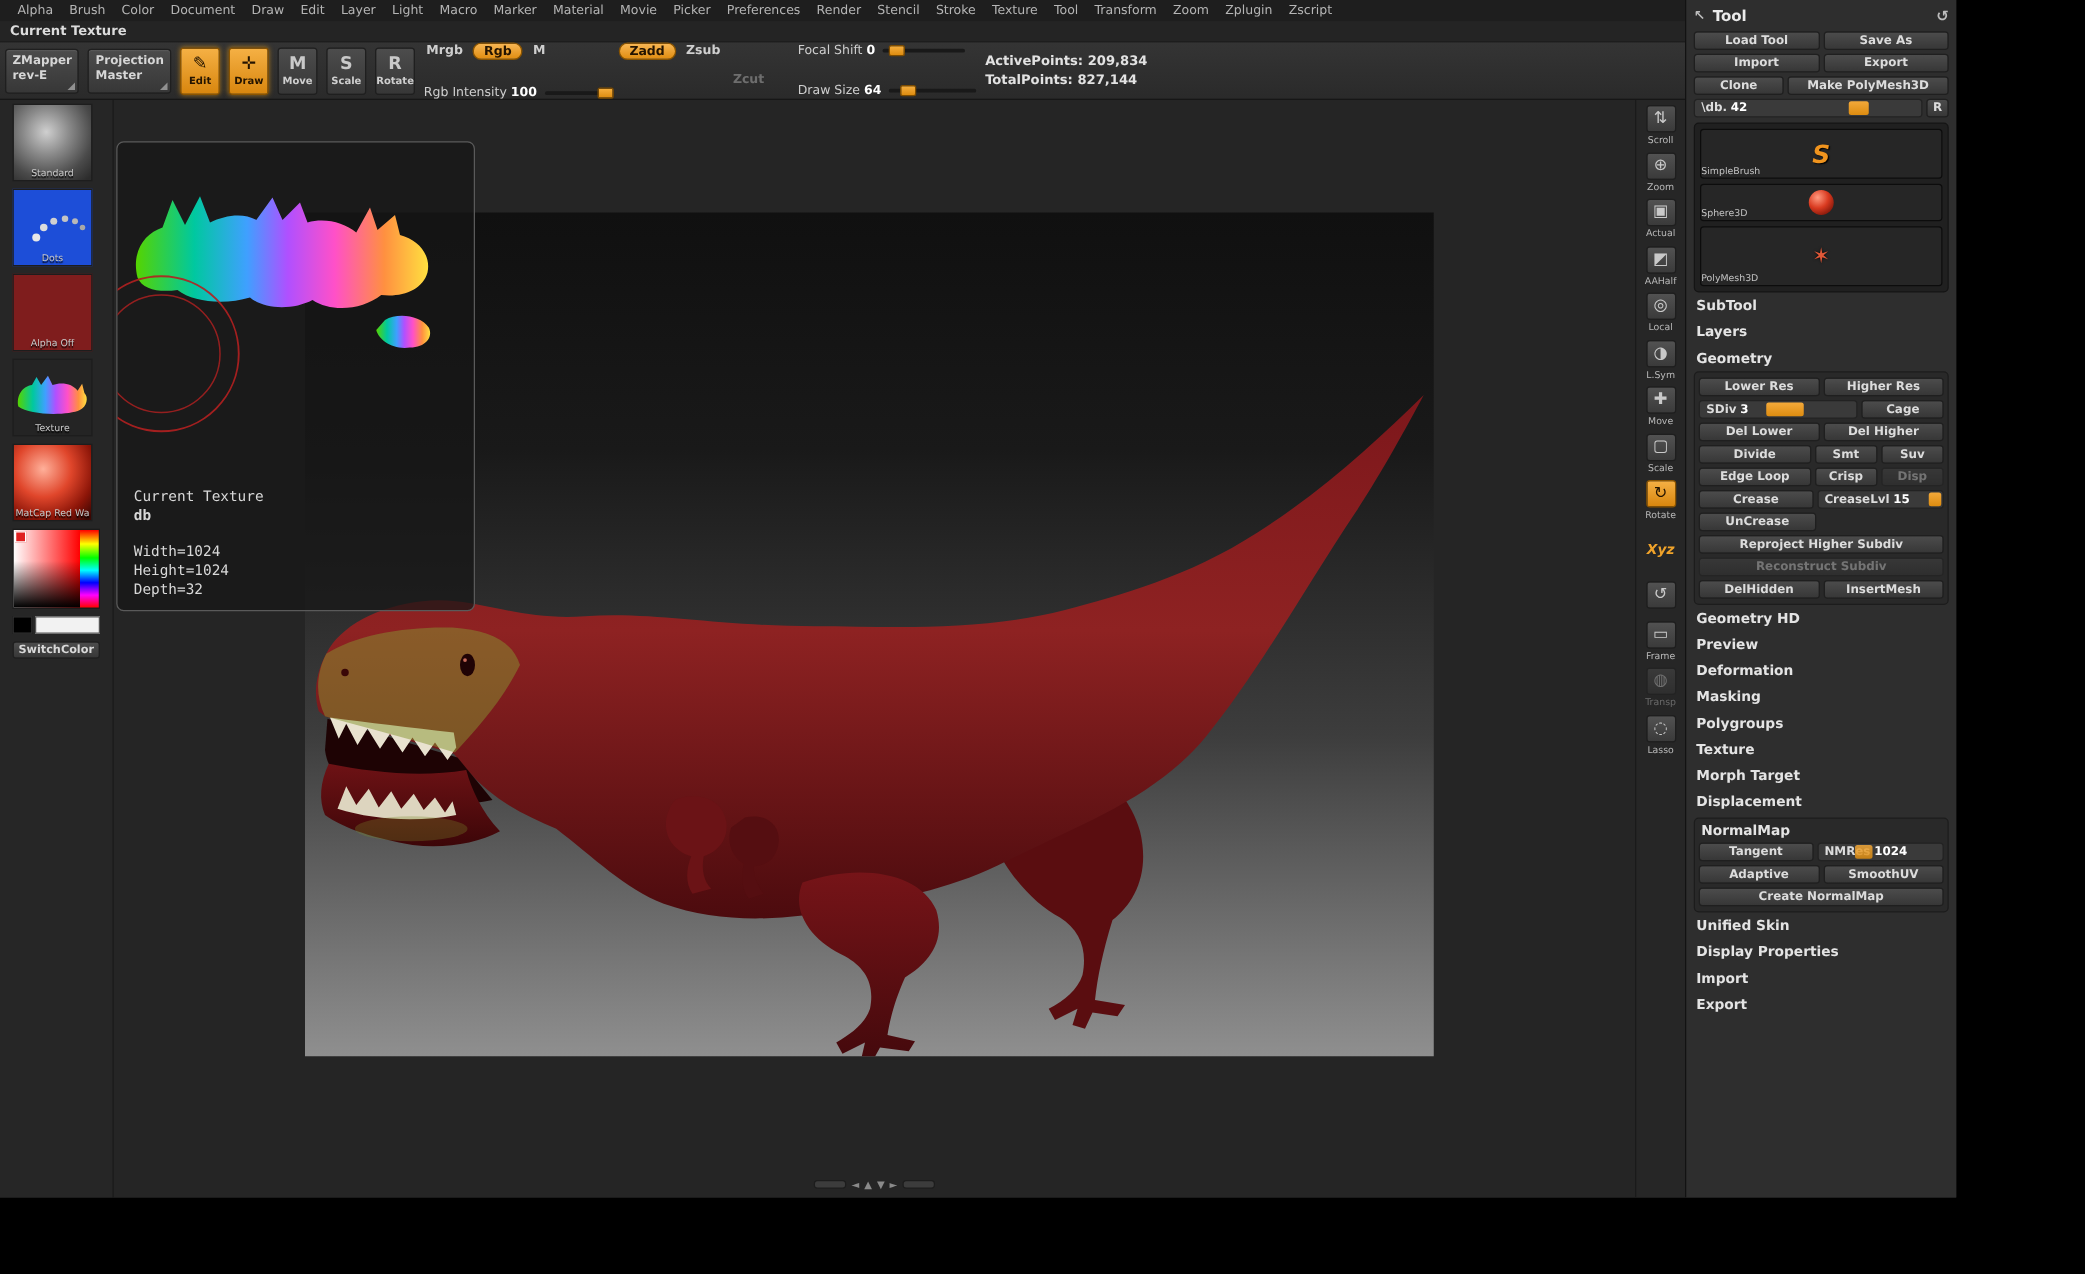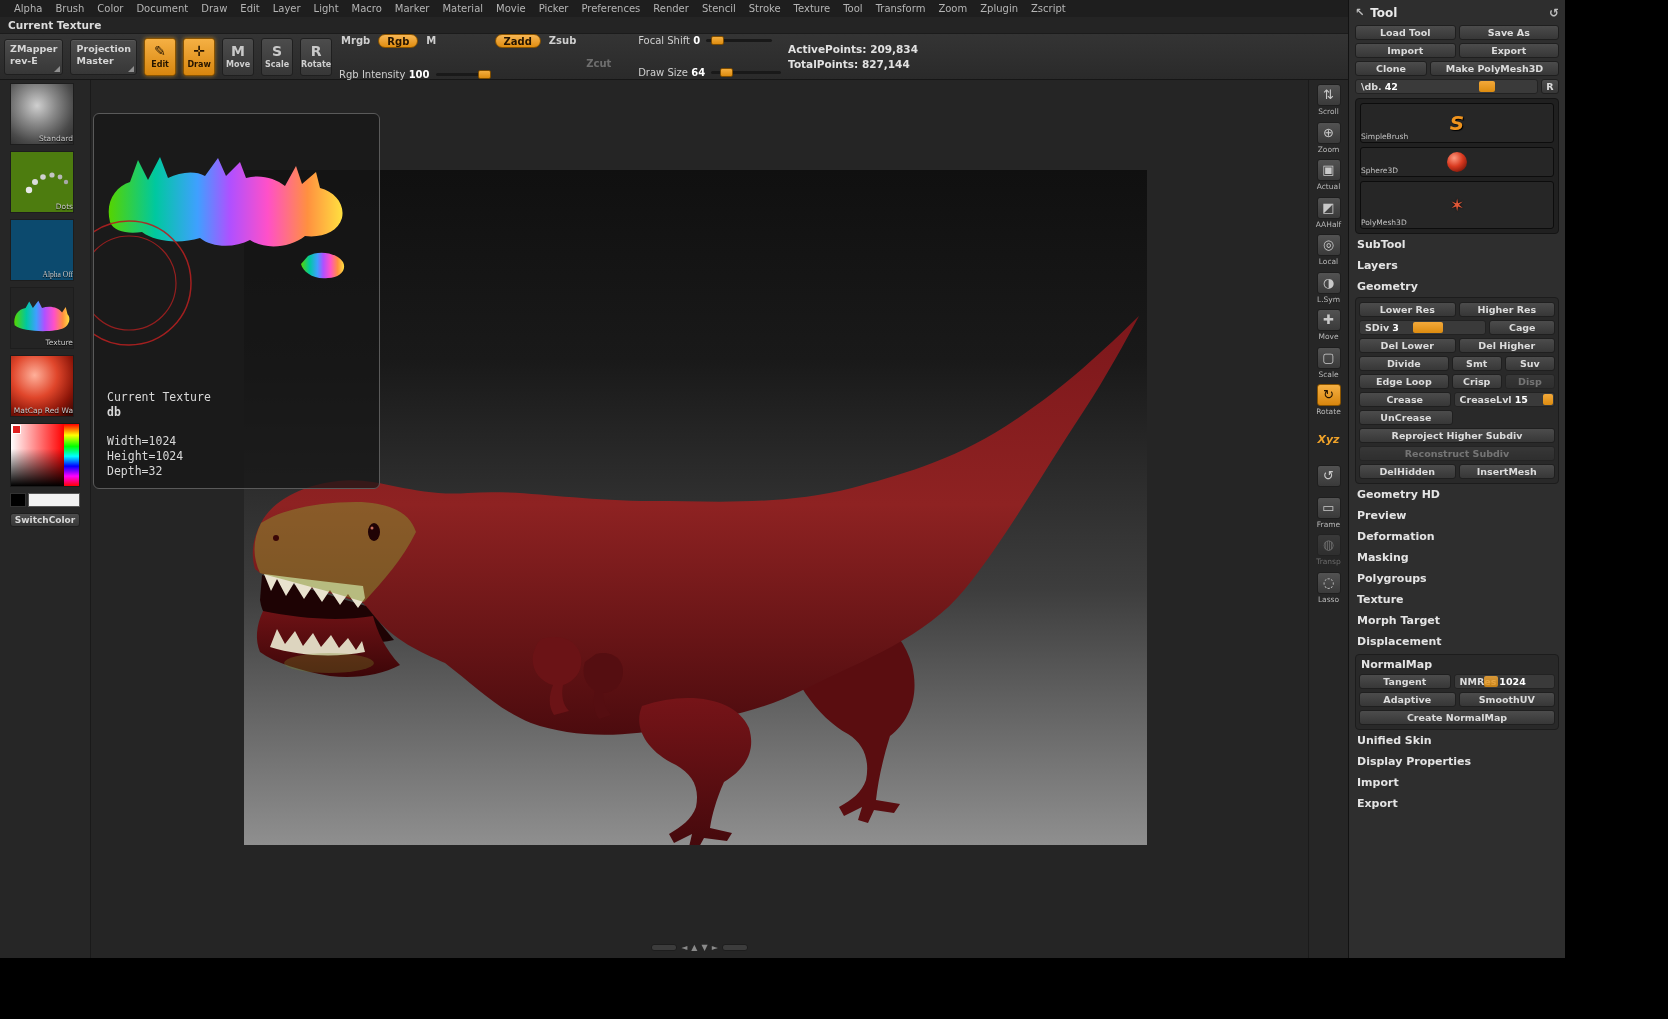--- a/index.html
+++ b/index.html
@@ -43,24 +43,24 @@
   .slider { position:relative; height:3px; background:#191919; border-radius:2px; display:inline-block; }
   .slider .handle { position:absolute; top:-3px; width:13px; height:9px; border-radius:2px;
     background:linear-gradient(#f5ae3e,#dd8c10); border:1px solid #7d4c00; }
   .points { font-size:10.5px; font-weight:bold; color:#e2e2e2; line-height:15px; white-space:nowrap; }
 
   
   .workspace { flex:1; display:flex; }
   .left-palette { width:90px; background:#262626; padding:3px 0 0 10px; display:flex; flex-direction:column; gap:6px; }
   .lp-thumb { width:64px; height:62px; background:#383838; border:1px solid #1d1d1d; position:relative;
     overflow:hidden; }
-  .lp-label { position:absolute; left:0; right:0; bottom:1px; text-align:right; font-size:7.5px;
+  .lp-label { position:absolute; left:0; right:0; bottom:1px; text-align:center; font-size:7.5px;
     color:#c9c9c9; text-shadow:0 1px 1px #000; white-space:nowrap; }
   .thumb-standard { background:radial-gradient(circle at 42% 36%, #cfcfcf, #8a8a8a 35%, #4a4a4a 70%, #2c2c2c 95%); }
-  .thumb-alpha { background:#0c4a6e;font-family:Liberation Serif, serif; }
+  .thumb-alpha { background:#7f1d1d; }
   .sphere-red { background:radial-gradient(circle at 38% 32%, #ffb09a, #e0462b 40%, #8c1508 72%, #3c0703 95%); }
   .picker { width:70px; height:64px; display:flex; border:1px solid #1a1a1a; position:relative; }
   .picker .sv { flex:1; background:linear-gradient(to top,#000,rgba(0,0,0,0) 60%),
     linear-gradient(to right,#fff,#f00); }
   .picker .hue { width:15px; background:linear-gradient(#f00,#ff0 18%,#0f0 36%,#0ff 52%,#00f 68%,#f0f 84%,#f00); }
   .cur-color { position:absolute; left:1px; top:1px; width:9px; height:9px; background:#e02020; border:1px solid #fff; }
   .swatch-row { width:70px; height:14px; display:flex; gap:2px; }
   .swatch-black { width:16px; background:#000; border:1px solid #333; }
   .swatch-white { flex:1; background:#f2f2f2; border:1px solid #555; }
   .switch-btn { width:70px; height:14px; background:linear-gradient(#4c4c4c,#373737); border:1px solid #1f1f1f;
@@ -248,21 +248,21 @@
         <div>TotalPoints: 827,144</div>
       </div>
     </div>
 
     <div class="workspace">
 
       <div class="left-palette">
         <div class="lp-thumb thumb-standard">
           <span class="lp-label">Standard</span>
         </div>
-        <div class="lp-thumb" style="background:#4d7c0f;">
+        <div class="lp-thumb" style="background:#1d4ed8;">
           <svg width="62" height="60">
             <circle cx="18" cy="38" r="3.2" fill="#e8e8e8"></circle>
               <circle cx="24" cy="30" r="3" fill="#dcdcdc"></circle>
             <circle cx="32" cy="25" r="2.8" fill="#d0d0d0"></circle>
               <circle cx="41" cy="23" r="2.6" fill="#c4c4c4"></circle>
             <circle cx="49" cy="25" r="2.4" fill="#b8b8b8"></circle>
               <circle cx="55" cy="30" r="2.2" fill="#a8a8a8"></circle>
           </svg>
           <span class="lp-label">Dots</span>
         </div>

